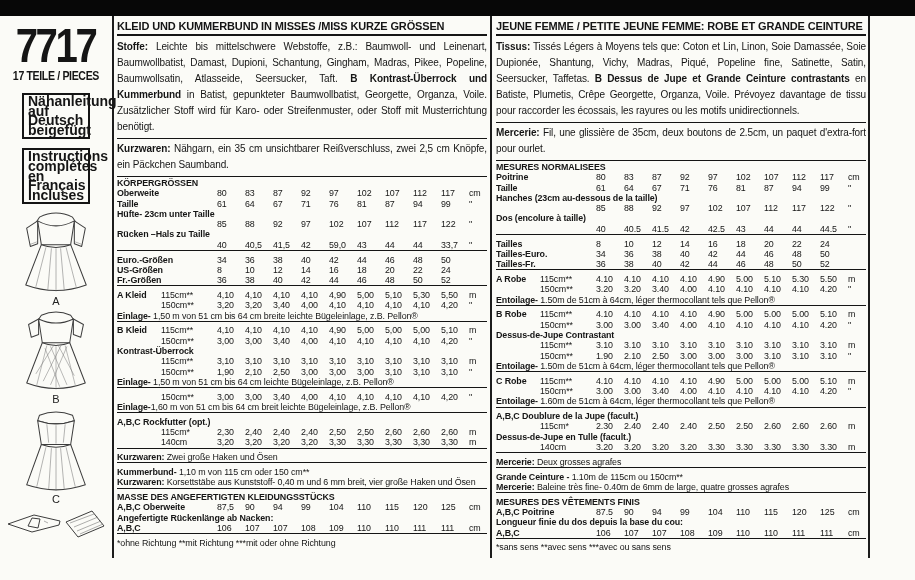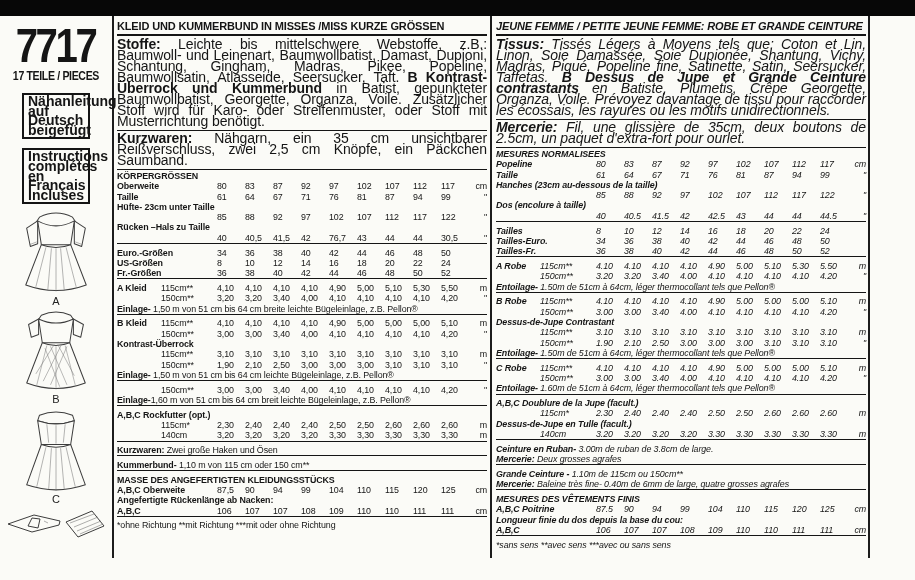--- a/index.html
+++ b/index.html
@@ -18,34 +18,34 @@
             transform:scaleX(.88); white-space:nowrap; margin-top:1px; }
   .badge { border:2px solid #141414; width:68px; margin:9px auto 0; padding:2px 4px;
            text-align:left; font-weight:bold; font-size:14px; line-height:9.6px; white-space:pre-line; }
   .views { margin-top:4px; }
   .viewwrap { line-height:0; }
   .viewlabel { font-size:11px; line-height:11px; margin:0 0 1px; color:#222; }
   svg { display:block; margin:0 auto; }
 
   
   .decol { position:absolute; left:117px; top:21px; width:370px; }
-  .frcol { position:absolute; left:496px; top:21px; width:370px;font-style:italic; }
+  .frcol { position:absolute; left:496px; top:21px; width:370px; }
   .coltitle { font-weight:bold; font-size:11px; letter-spacing:-.15px; line-height:11px;
               padding-bottom:2px; border-bottom:2.4px solid #151515; white-space:nowrap; }
-  .para { font-size:14px; line-height:11px; text-align:justify; padding:2.5px 0 3px;
+  .para { font-size:10px; line-height:16px; text-align:justify; padding:2.5px 0 3px;
           border-bottom:1.7px solid #151515; letter-spacing:-.1px; }
   .para b { font-weight:bold; }
 
   table.meas { width:370px; border-collapse:collapse; table-layout:fixed; margin-top:1px; }
   table.meas td { font-size:8.9px; line-height:10.3px; padding:0; vertical-align:bottom;
                   white-space:nowrap; letter-spacing:-.1px; overflow:visible; }
   td.lbl { font-weight:bold; }
   td.sub { font-weight:normal; }
   td.val { text-align:left; padding-left:1px; }
-  td.unit { text-align:right; }
+  td.unit { text-align:left; }
   td.th { font-weight:bold; font-size:9.3px; padding-top:1px; }
   td.rl { border-top:1.7px solid #151515; height:4px; font-size:0; line-height:0; }
   td.note { font-size:8.9px; }
   td.fn { font-size:8.3px; padding-top:3px; white-space:pre; }
 </style>
 </head>
 <body>
 
 <div class="sheet">
   <div class="topband"></div>
@@ -218,25 +218,25 @@
           </tr>
           <tr>
             <td class="lbl" colspan="12">Rücken –Hals zu Taille</td>
           </tr>
           <tr>
             <td class="lbl" colspan="2"></td>
             <td class="val">40</td>
             <td class="val">40,5</td>
             <td class="val">41,5</td>
             <td class="val">42</td>
-            <td class="val">76,7</td>
+            <td class="val">59,0</td>
             <td class="val">43</td>
             <td class="val">44</td>
             <td class="val">44</td>
-            <td class="val">30,5</td>
+            <td class="val">33,7</td>
             <td class="unit">"</td>
           </tr>
           <tr>
             <td class="rl" colspan="12"></td>
           </tr>
           <tr>
             <td class="lbl" colspan="2">Euro.-Größen</td>
             <td class="val">34</td>
             <td class="val">36</td>
             <td class="val">38</td>
@@ -433,20 +433,23 @@
           <tr>
             <td class="note" colspan="12"><b>Kurzwaren:</b> Zwei große Haken und Ösen</td>
           </tr>
           <tr>
             <td class="rl" colspan="12"></td>
           </tr>
           <tr>
             <td class="note" colspan="12"><b>Kummerbund-</b> 1,10 m von 115 cm oder 150 cm**</td>
           </tr>
           <tr>
+            <td class="note" colspan="12"><b>Kurzwaren:</b> Korsettstäbe aus Kunststoff- 0,40 m und 6 mm breit, vier große Haken und Ösen</td>
+          </tr>
+          <tr>
             <td class="rl" colspan="12"></td>
           </tr>
           <tr>
             <td class="th" colspan="12">MASSE DES ANGEFERTIGTEN KLEIDUNGSSTÜCKS</td>
           </tr>
           <tr>
             <td class="lbl" colspan="2">A,B,C Oberweite</td>
             <td class="val">87,5</td>
             <td class="val">90</td>
             <td class="val">94</td>
@@ -501,21 +504,21 @@
         <col style="width:28px">
           <col style="width:28px">
           <col style="width:28px">
         <col style="width:18px">
       </colgroup>
       <tbody>
           <tr>
             <td class="th" colspan="12">MESURES NORMALISEES</td>
           </tr>
           <tr>
-            <td class="lbl" colspan="2">Popeline</td>
+            <td class="lbl" colspan="2">Poitrine</td>
             <td class="val">80</td>
             <td class="val">83</td>
             <td class="val">87</td>
             <td class="val">92</td>
             <td class="val">97</td>
             <td class="val">102</td>
             <td class="val">107</td>
             <td class="val">112</td>
             <td class="val">117</td>
             <td class="unit">cm</td>
@@ -774,23 +777,20 @@
             <td class="val">3.30</td>
             <td class="val">3.30</td>
             <td class="val">3.30</td>
             <td class="val">3.30</td>
             <td class="unit">m</td>
           </tr>
           <tr>
             <td class="rl" colspan="12"></td>
           </tr>
           <tr>
-            <td class="note" colspan="12"><b>Ceinture en Ruban-</b> 3.00m de ruban de 3.8cm de large.</td>
-          </tr>
-          <tr>
             <td class="note" colspan="12"><b>Mercerie:</b> Deux grosses agrafes</td>
           </tr>
           <tr>
             <td class="rl" colspan="12"></td>
           </tr>
           <tr>
             <td class="note" colspan="12"><b>Grande Ceinture -</b> 1.10m de 115cm ou 150cm**</td>
           </tr>
           <tr>
             <td class="note" colspan="12"><b>Mercerie:</b> Baleine très fine- 0.40m de 6mm de large, quatre grosses agrafes</td>

